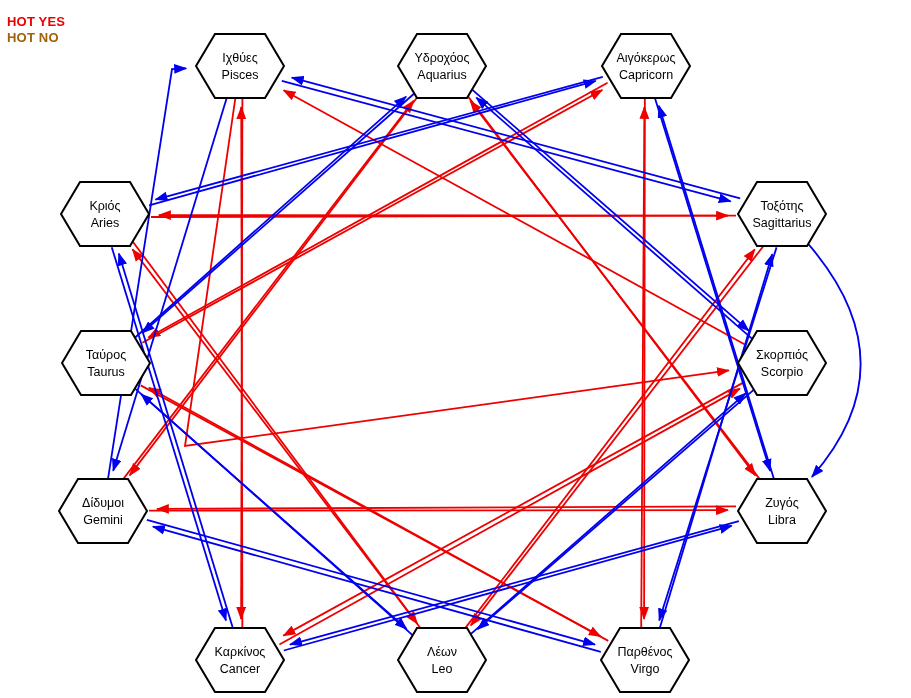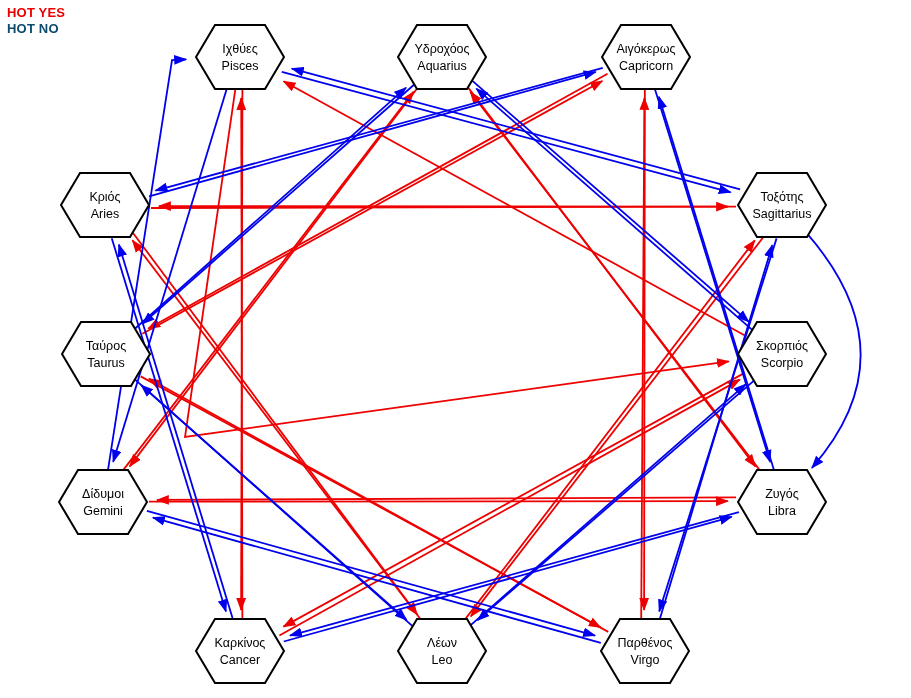--- a/index.html
+++ b/index.html
@@ -3,41 +3,41 @@
 <meta charset="utf-8">
 <style>
   html, body { margin:0; padding:0; }
   body {
     width:911px; height:698px;
     background:#ffffff;
     position:relative;
     overflow:hidden;
     font-family:"Liberation Sans", sans-serif;
   }
-  .canvas { position:absolute; inset:0; }
+  .canvas { position:absolute; inset:0;margin-top:9px; }
   .legend {
     position:absolute; top:5px; left:7px;
     font-weight:bold; font-size:13px; line-height:16px;
     letter-spacing:0.2px;
     z-index:5;
   }
   svg { position:absolute; top:0; left:0; }
   .node-label {
     font-family:"Liberation Sans", sans-serif;
     font-size:12.5px;
     fill:#000000;
   }
 </style>
 </head>
 <body>
 
 <div class="canvas">
   <div class="legend">
     <div class="legend-item" id="legend-yes" style="color: rgb(238, 0, 0);">HOT YES</div>
-    <div class="legend-item" id="legend-no" style="color: #0c4a6e;">HOT NO</div>
+    <div class="legend-item" id="legend-no" style="color: #a16207;">HOT NO</div>
   </div>
   <svg id="diagram-svg" width="911" height="698" viewBox="0 0 911 698">
     <defs id="svg-defs">
         <marker id="arrow-yes" viewBox="0 0 12 9" refX="11" refY="4.5" markerWidth="13" markerHeight="10" markerUnits="userSpaceOnUse" orient="auto">
           <path d="M0,0 L12,4.5 L0,9 Z" fill="#EE0000"></path>
         </marker>
         <marker id="arrow-no" viewBox="0 0 12 9" refX="11" refY="4.5" markerWidth="13" markerHeight="10" markerUnits="userSpaceOnUse" orient="auto">
           <path d="M0,0 L12,4.5 L0,9 Z" fill="#0000EE"></path>
         </marker>
       </defs>

